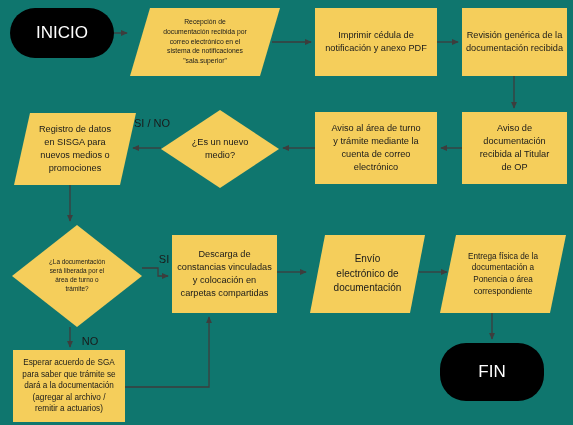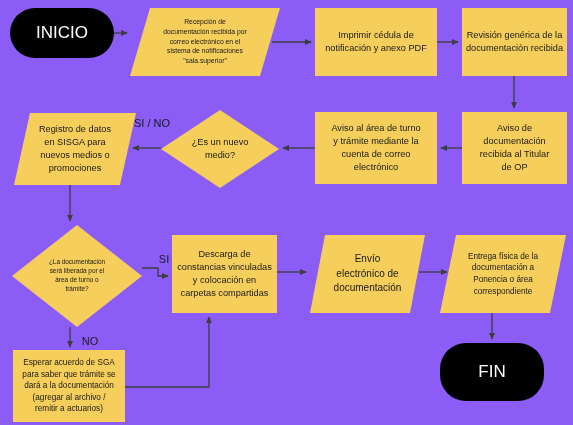--- a/index.html
+++ b/index.html
@@ -10,21 +10,21 @@
   body {
     width: 573px;
     height: 425px;
     font-family: "Liberation Sans", sans-serif;
     overflow: hidden;
   }
   #flowchart-root {
     position: relative;
     width: 573px;
     height: 425px;
-    background: #8b5cf6;
+    background: #0f766e;
   }
   svg#flow-svg {
     display: block;
     width: 573px;
     height: 425px;
   }
   .node-shape {
     stroke: none;
   }
   .node-text {

